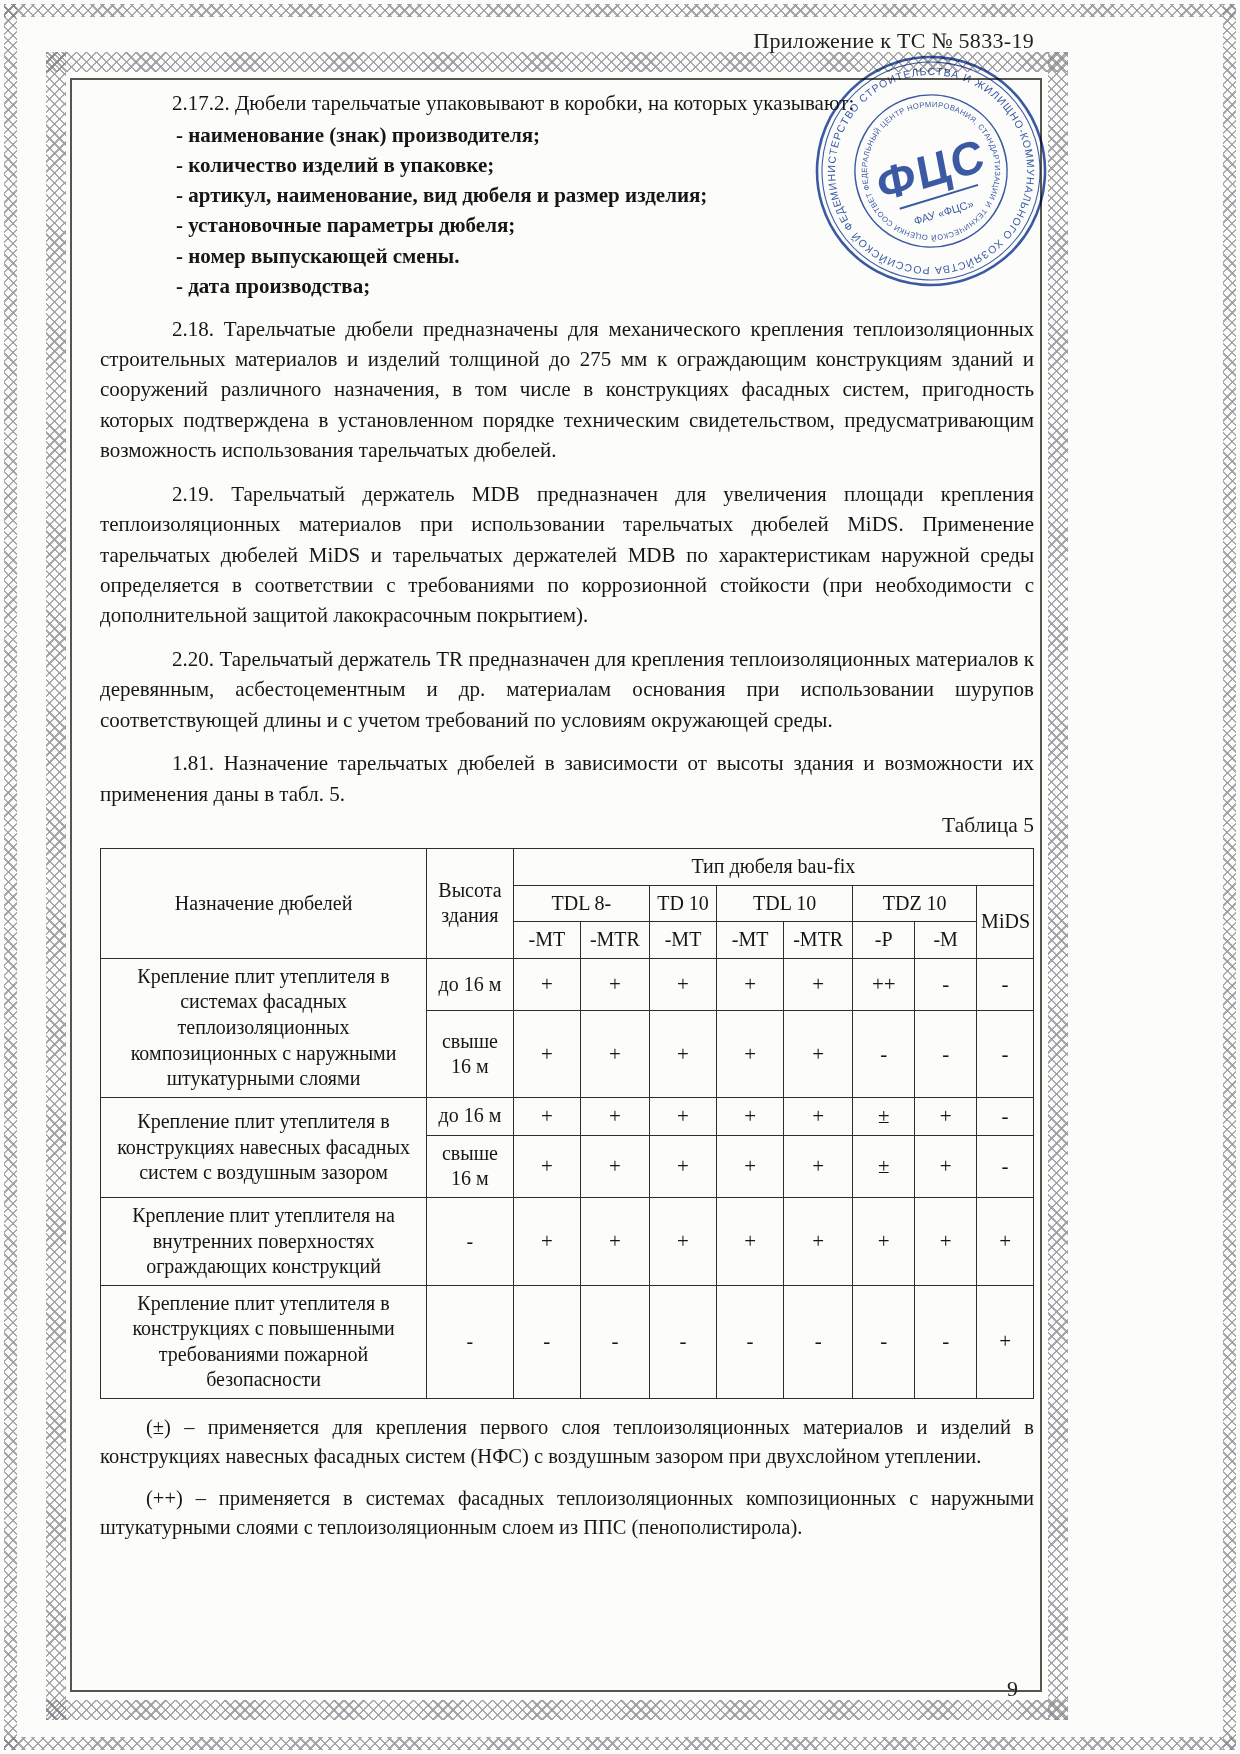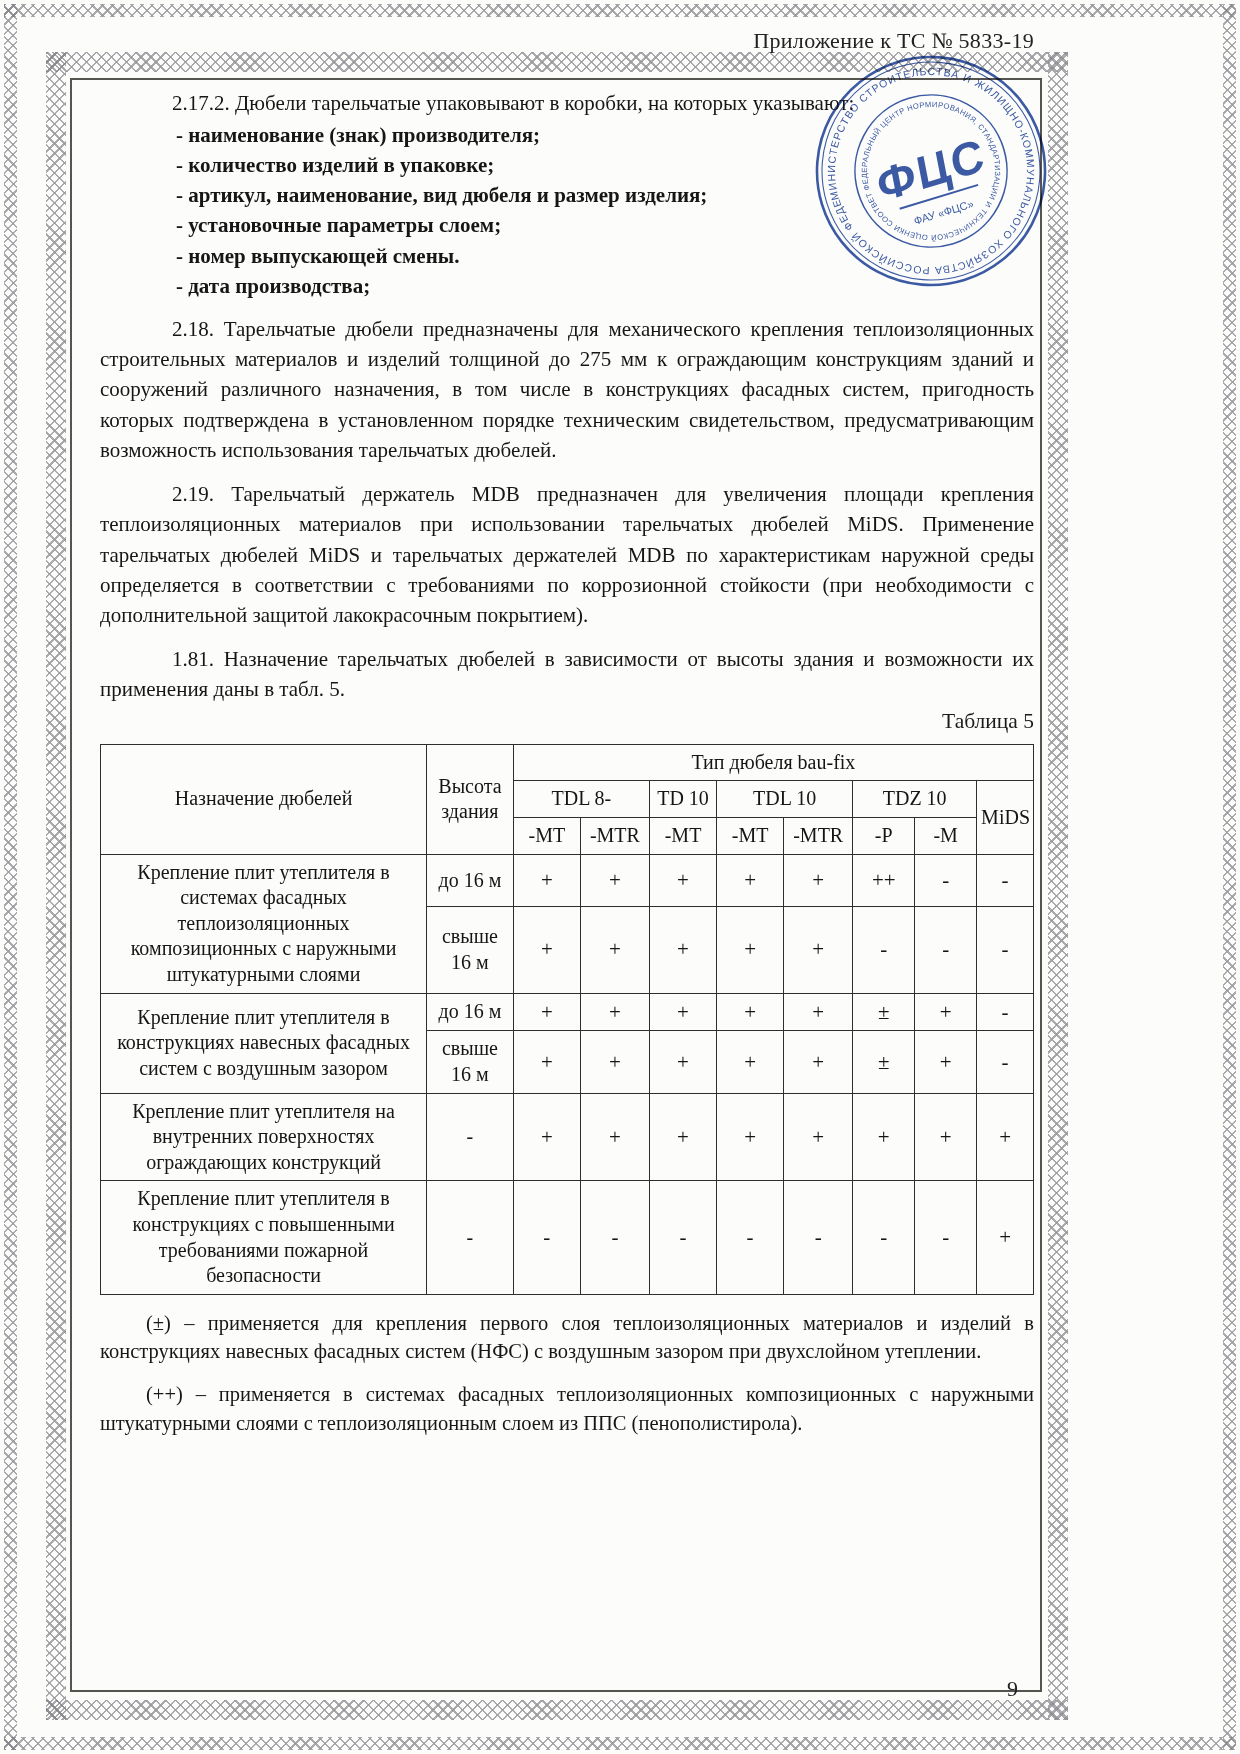--- a/index.html
+++ b/index.html
@@ -121,27 +121,28 @@
 </div>
 
 <div class="content">
 
   <p class="para first">2.17.2. Дюбели тарельчатые упаковывают в коробки, на которых указывают:</p>
 
   <div class="pk-list">
     <div class="li">- наименование (знак) производителя;</div>
     <div class="li">- количество изделий в упаковке;</div>
     <div class="li">- артикул, наименование, вид дюбеля и размер изделия;</div>
-    <div class="li">- установочные параметры слоем;</div>
+    <div class="li">- установочные параметры дюбеля;</div>
     <div class="li">- номер выпускающей смены.</div>
     <div class="li">- дата производства;</div>
   </div>
 
   <p class="para">2.18. Тарельчатые дюбели предназначены для механического крепления теплоизоляционных строительных материалов и изделий толщиной до 275 мм к ограждающим конструкциям зданий и сооружений различного назначения, в том числе в конструкциях фасадных систем, пригодность которых подтверждена в установленном порядке техническим свидетельством, предусматривающим возможность использования тарельчатых дюбелей.</p>
   <p class="para">2.19. Тарельчатый держатель MDB предназначен для увеличения площади крепления теплоизоляционных материалов при использовании тарельчатых дюбелей MiDS. Применение тарельчатых дюбелей MiDS и тарельчатых держателей MDB по характеристикам наружной среды определяется в соответствии с требованиями по коррозионной стойкости (при необходимости с дополнительной защитой лакокрасочным покрытием).</p>
+  <p class="para">2.20. Тарельчатый держатель TR предназначен для крепления теплоизоляционных материалов к деревянным, асбестоцементным и др. материалам основания при использовании шурупов соответствующей длины и с учетом требований по условиям окружающей среды.</p>
   <p class="para">1.81. Назначение тарельчатых дюбелей в зависимости от высоты здания и возможности их применения даны в табл. 5.</p>
 
   <div class="tbl-caption">Таблица 5</div>
 
   <table class="dowels">
     <colgroup>
       <col style="width:316px">
       <col style="width:84px">
       <col style="width:65px">
         <col style="width:67px">

